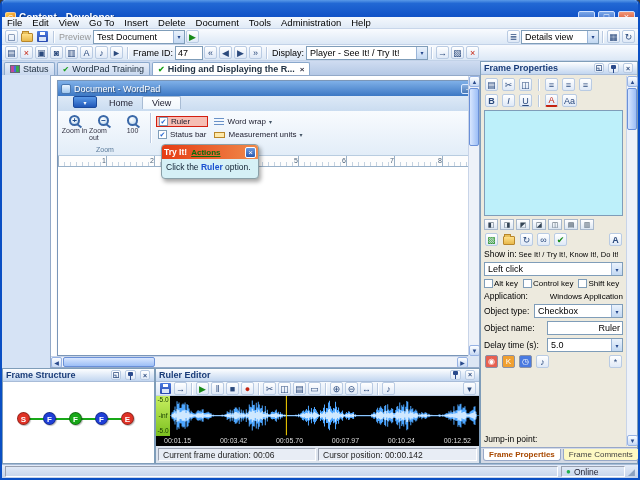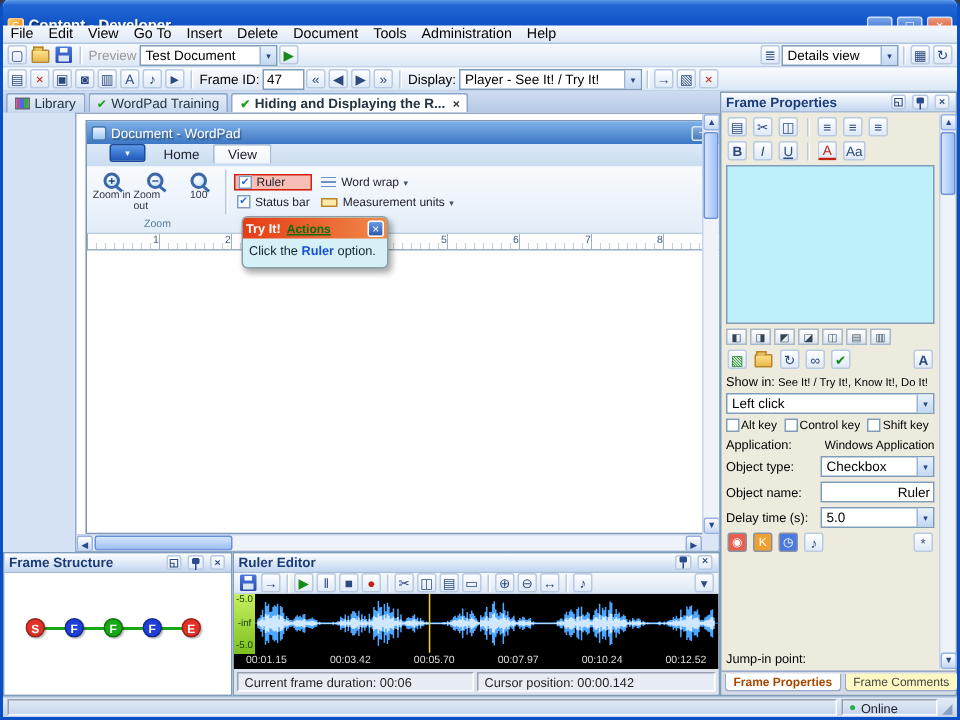--- a/index.html
+++ b/index.html
@@ -243,21 +243,21 @@
     <span class="sep"></span>
     <span class="icon">→</span>
     <span class="icon">▧</span>
     <span class="icon red">×</span>
   </div>
 
   <div id="left-region">
     <div id="tabbar">
       <span class="dtab">
         <span class="library-icon"></span>
-        <span>Library</span>
+        <span>Status</span>
       </span>
       <span class="dtab">
         <span class="chk-g">✔</span>
         <span>WordPad Training</span>
       </span>
       <span class="dtab active">
         <span class="chk-g">✔</span>
         <span>Hiding and Displaying the R...</span>
         <span class="tab-x">×</span>
       </span>
@@ -501,21 +501,21 @@
         <span class="fp-lbl" style="font-size:8px">Shift key</span>
       </div>
       <div class="fp-row">
         <span class="fp-lbl">Application:</span>
         <span class="spacer"></span>
         <span class="fp-val" style="font-size:8px">Windows Application</span>
       </div>
       <div class="fp-row">
         <span class="fp-lbl">Object type:</span>
         <span class="spacer"></span>
-        <span class="combo" style="width:76px">
+        <span class="combo" style="width:89px">
           <span class="ct">Checkbox</span>
           <span class="ca">▾</span>
         </span>
       </div>
       <div class="fp-row">
         <span class="fp-lbl">Object name:</span>
         <span class="spacer"></span>
         <input class="tbox" style="width: 76px;" value="Ruler">
       </div>
       <div class="fp-row">

